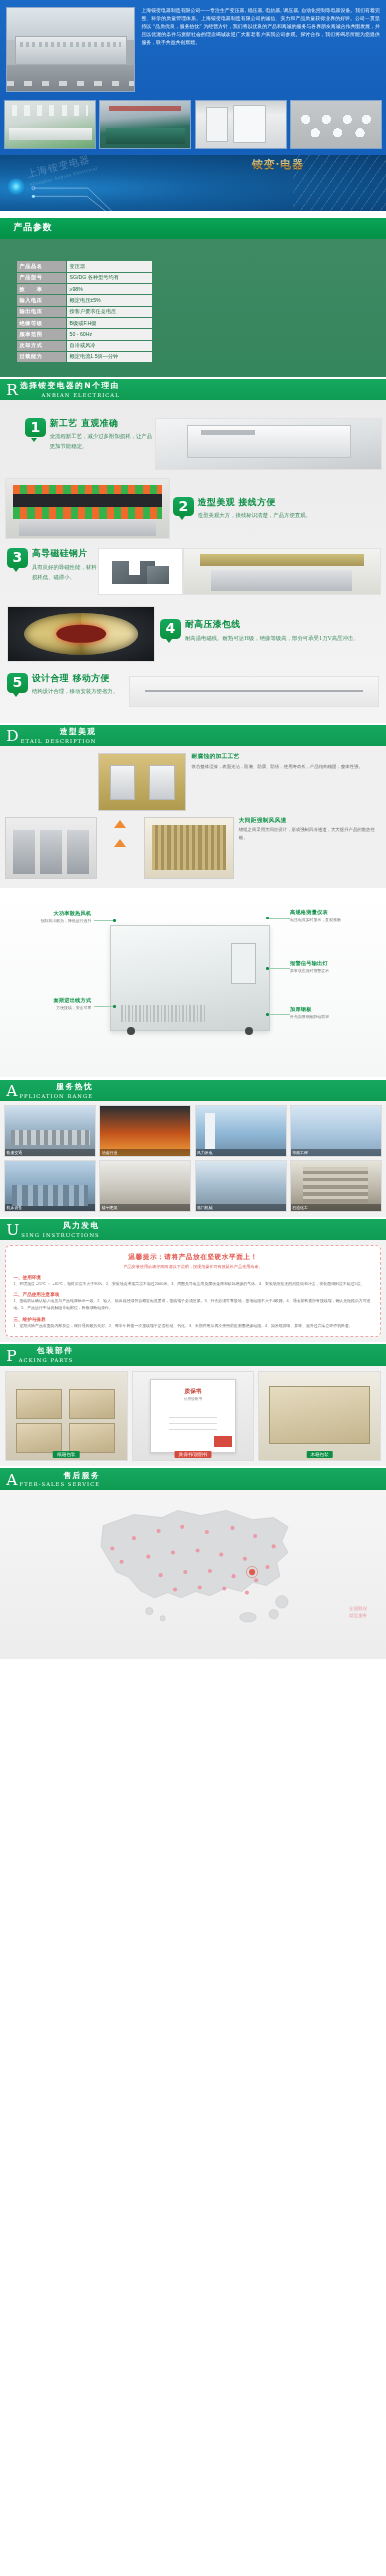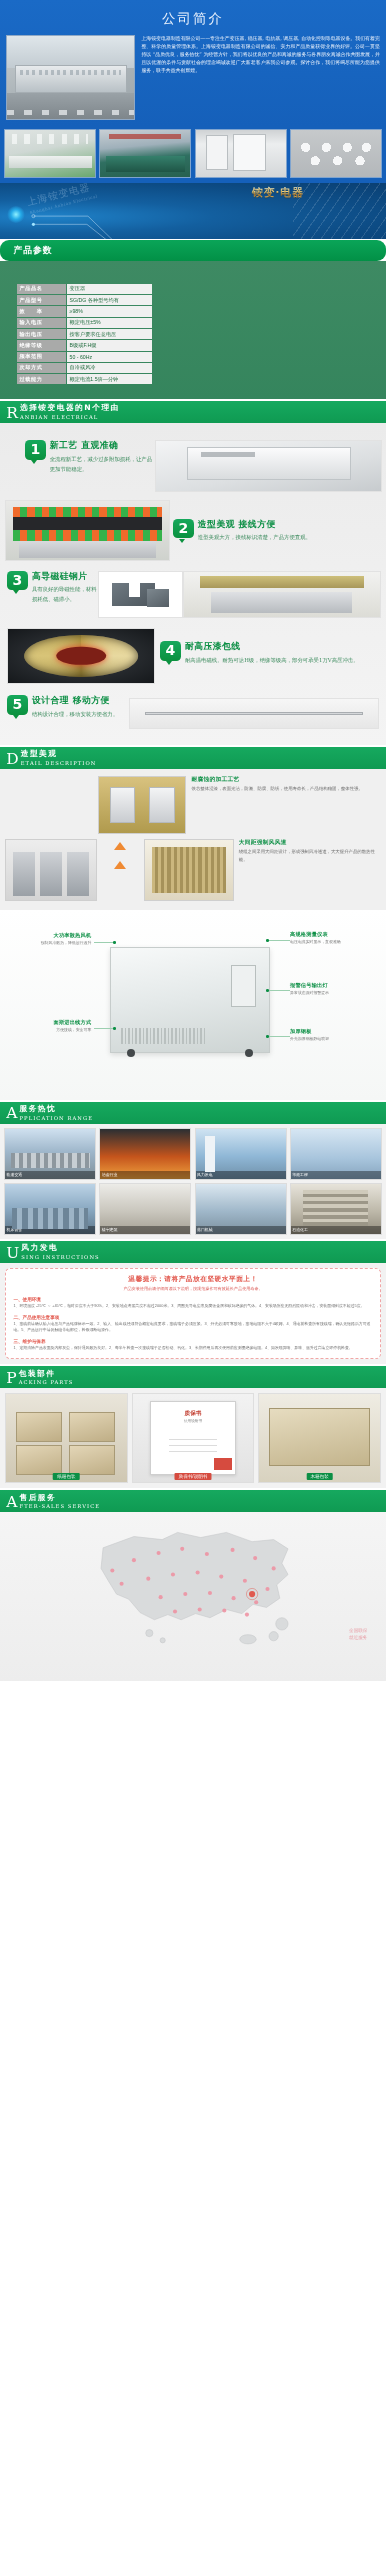--- a/index.html
+++ b/index.html
@@ -110,32 +110,32 @@
     -webkit-background-clip: text; background-clip: text; color: transparent;
     font-family:"DejaVu Serif","Liberation Serif",serif;
   }
   .pb-diag { position:absolute; right:-10.3px; top:-5.2px; width:103px; height:67px;
     background: repeating-linear-gradient(125deg, rgba(255,255,255,.13) 0 1px, transparent 1px 8.2px); }
 
   
   .sec-bar {
     background: linear-gradient(180deg,#0aa558 0%, #029046 100%);
     color:#fff; padding: 4.6px 0 4.6px 13.4px; font-size: 8.8px; font-weight: 700;
-    letter-spacing: 1px; margin-top: 1px; border-radius: 9px;
+    letter-spacing: 1px; margin-top: 7px;
   }
   .sec-head {
     background: linear-gradient(180deg,#16a95f 0%, #0f9a52 100%);
     color:#fff; padding: 2.6px 0 2.1px 4.1px; display:flex; align-items:flex-end; gap:2.1px;
     margin-top: 2.1px;
   }
   .sec-head .bigltr {
     font-family:"DejaVu Serif","Liberation Serif",serif; font-size: 15.5px; line-height: .9;
     font-weight: 400; color:#ffffff; padding-left:2.1px;
   }
-  .sec-head .htxt { padding-bottom:0.5px; }
+  .sec-head .htxt { padding-bottom:0.5px;text-align:right; }
   .sec-head .cn { font-size: 7.7px; font-weight:700; letter-spacing: 1.5px; display:block;
     font-family:"DejaVu Sans","Liberation Sans",sans-serif; }
   .sec-head .en { font-size: 5.2px; letter-spacing: 1.1px; display:block; margin-top:0.5px;
     font-family:"DejaVu Serif","Liberation Serif",serif; }
 
   
   .param-wrap { background: linear-gradient(180deg,#3e8a63 0%, #35855d 100%); padding: 21.6px 0 13.4px 0; }
   table.param { width: 137px; margin-left: 15.5px; border-collapse: separate; border-spacing: 1px; }
   table.param td { font-size: 5.2px; height: 10.3px; padding: 1px 3.1px; }
   table.param td.k {
@@ -332,21 +332,20 @@
   .af-c { color:#555; font-size: 4.4px; margin-top:3.1px; letter-spacing:0.3px;}
   .af-pink { position:absolute; right: 13.4px; bottom: 30px; color:#e8a0a8; font-size:4.6px;
     text-align:center; line-height:1.5; }
 </style>
 </head>
 <body>
 
 <div class="page">
 
   <section class="intro">
-    <div class="intro-title">公司简介</div>
     <div class="intro-body">
       <div class="intro-photo">
         <div class="sky"></div>
         <div class="bld"></div>
         <div class="grd"></div>
         <div class="road"></div>
       </div>
       <div class="intro-text">
         <p>上海铵变电器制造有限公司——专注生产变压器, 稳压器, 电抗器, 调压器, 自动化控制等电器设备。我们有着完整、科学的质量管理体系。上海铵变电器制造有限公司的诚信、实力和产品质量获得业界的好评。公司一贯坚持以 “品质优良，服务热忱” 为经营方针，我们将以优良的产品和真诚的服务与各界朋友真诚合作共图发展，并且以优渥的条件与贡献社会的理念竭诚欢迎广大新老客户来我公司参观。探讨合作，我们将竭尽所能为您提供服务，联手共益共创辉煌。</p>
       </div>

